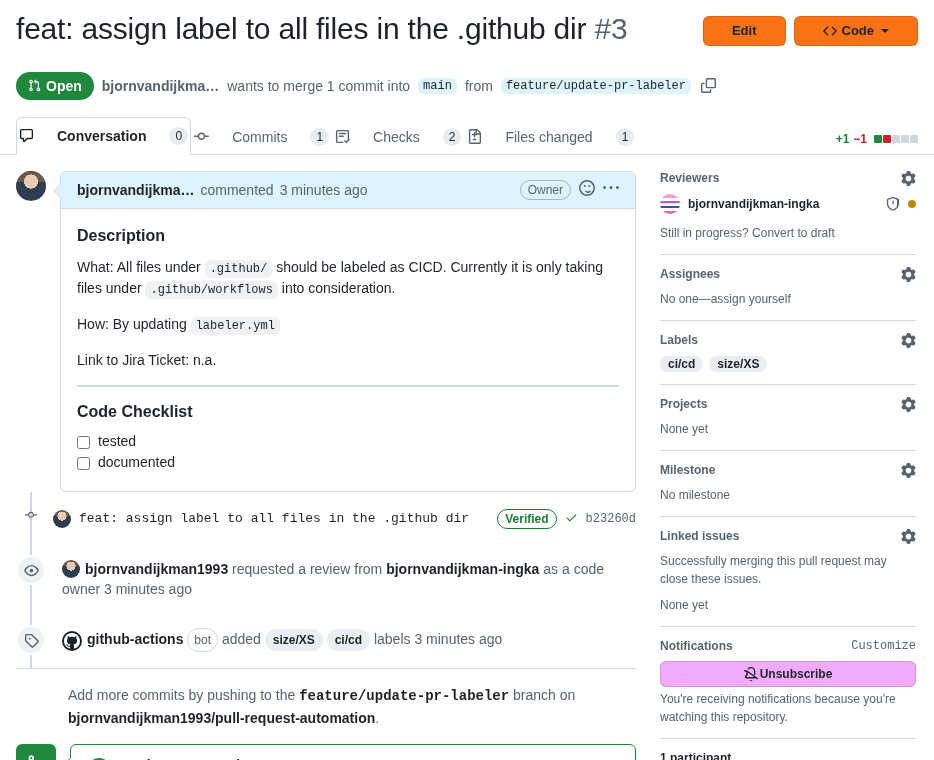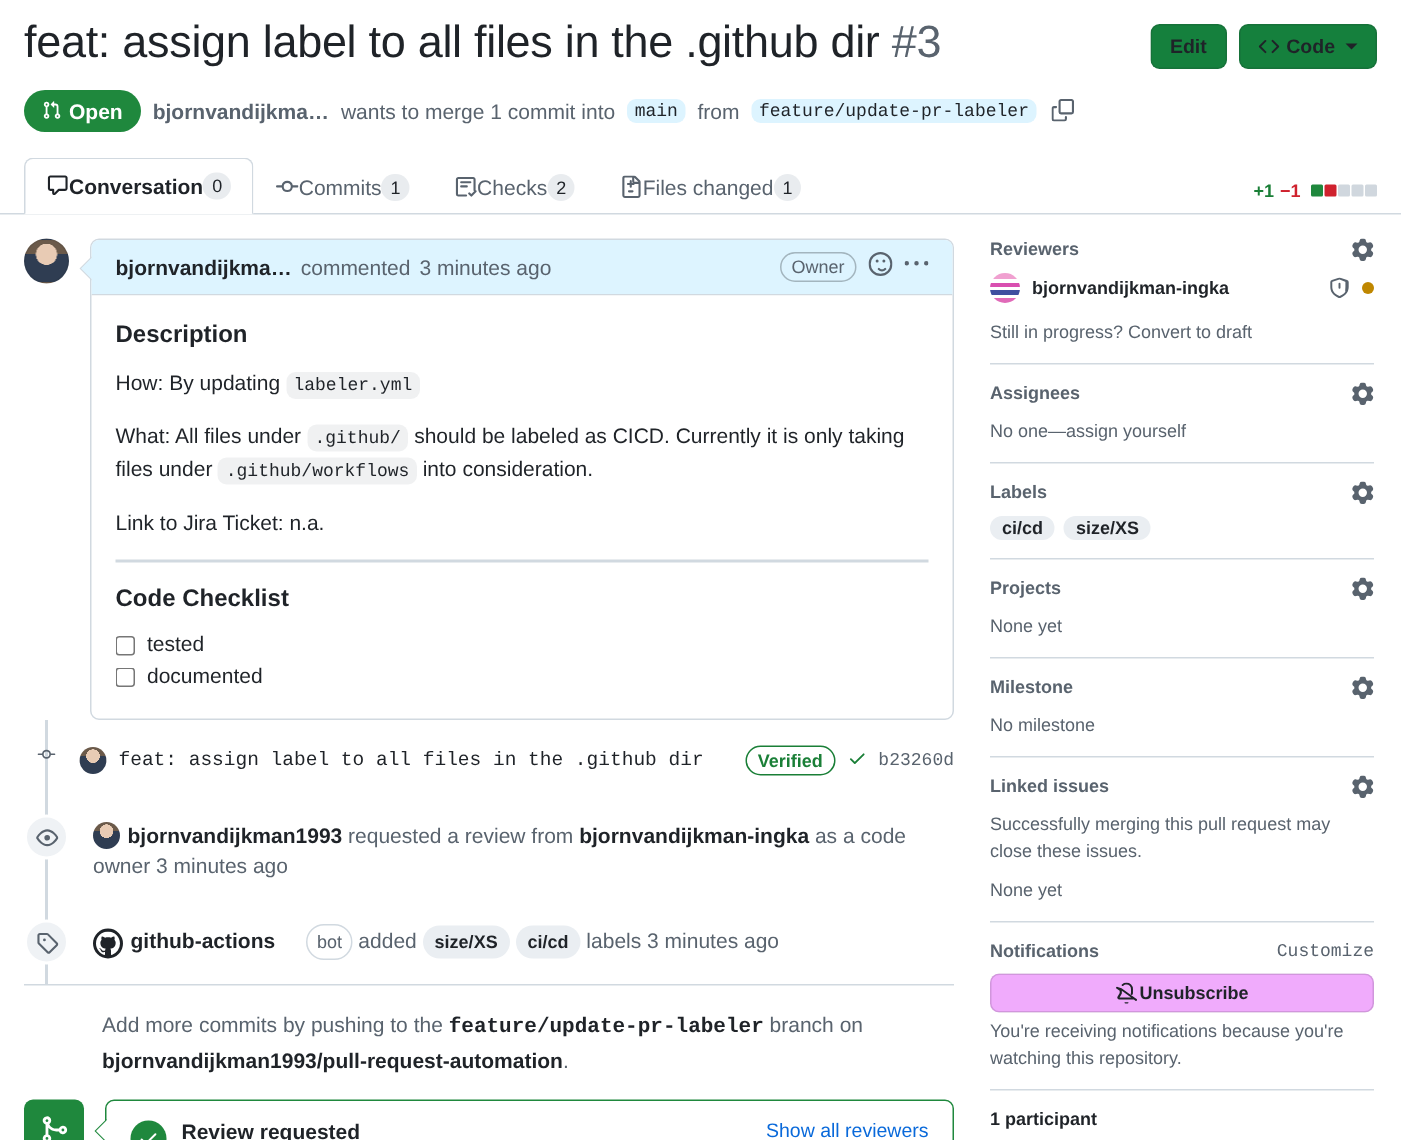--- a/index.html
+++ b/index.html
@@ -18,35 +18,35 @@
   .pr-header { padding: 10px 16px 0 16px; }
   .title-row { display: flex; align-items: flex-start; justify-content: space-between; }
   .pr-title {
     font-size: 30px; font-weight: 400; line-height: 1.25;
     color: #1f2328; margin: 0; letter-spacing: -0.2px;
   }
   .pr-number { color: #59636e; font-weight: 400; }
   .header-actions { display: flex; gap: 8px; padding-top: 6px; flex: none; }
   .btn {
     border: 1px solid rgba(31,35,40,0.15);
-    background: #15803d;
+    background: #f97316;
     border-radius: 6px;
-    padding: 4px 12px;
+    padding: 4px 28px;
     font-size: 13px; font-weight: 600; color: #1f2328;
     line-height: 20px; cursor: pointer;
     display: inline-flex; align-items: center; gap: 5px;
     white-space: nowrap;
   }
   .btn .caret {
     width: 0; height: 0;
     border-left: 4px solid transparent; border-right: 4px solid transparent;
     border-top: 4px solid #1f2328; margin-left: 2px;
   }
 
-  .sub-row { display: flex; align-items: center; gap: 8px; margin-top: 12px; font-size: 14px; color: #59636e; }
+  .sub-row { display: flex; align-items: center; gap: 8px; margin-top: 24px; font-size: 14px; color: #59636e; }
   .state-badge {
     display: inline-flex; align-items: center; gap: 5px;
     background: #1f883d; color: #fff;
     border-radius: 999px; padding: 5px 12px;
     font-size: 14px; font-weight: 600; line-height: 18px;
   }
   .author { color: #59636e; font-weight: 600; }
   .branch-chip {
     background: #ddf4ff; color: #1f2328;
     border-radius: 6px; padding: 1px 5px;
@@ -56,22 +56,22 @@
 
   
   .tabs {
     margin-top: 16px;
     display: flex; align-items: flex-end;
     border-bottom: 1px solid #d1d9e0;
     padding: 0 16px;
     position: relative;
   }
   .tab {
-    display: inline-flex; align-items: center; gap: 0;
-    padding: 8px 14px;
+    display: inline-flex; align-items: center; gap: 23px;
+    padding: 8px 2px;
     font-size: 14px; color: #59636e;
     cursor: pointer; line-height: 20px;
     border: 1px solid transparent;
     border-bottom: none;
     position: relative; top: 1px; justify-content: flex-end;
   }
   .tab.active {
     color: #1f2328; font-weight: 600;
     background: #fff;
     border-color: #d1d9e0;
@@ -186,21 +186,21 @@
   .commit-msg { font-family: "Liberation Mono", monospace; font-size: 13px; color: #1f2328; }
   .commit-right { margin-left: auto; display: flex; align-items: center; gap: 8px; }
   .verified {
     border: 1px solid #1a7f37; color: #1a7f37;
     border-radius: 999px; padding: 0 7px;
     font-size: 12px; font-weight: 600; line-height: 18px;
   }
   .sha { font-family: "Liberation Mono", monospace; font-size: 12px; color: #59636e; }
   .bot-badge {
     border: 1px solid #d1d9e0; color: #59636e;
-    border-radius: 999px; padding: 4px 6px; font-size: 12px; line-height: 17px; margin-left: 17px;
+    border-radius: 999px; padding: 4px 6px; font-size: 12px; line-height: 17px;
   }
   .lbl-chip {
     background: #eaeef2; color: #1f2328;
     border-radius: 999px; padding: 1px 8px;
     font-size: 12px; font-weight: 600; display: inline-block;
   }
   .gh-mark {
     width: 20px; height: 20px; border-radius: 50%; background: #1f2328;
     display: inline-flex; align-items: center; justify-content: center; flex: none;
   }
@@ -380,29 +380,29 @@
               <svg width="16" height="16" viewBox="0 0 16 16" fill="#59636e">
                   <path d="M8 9a1.5 1.5 0 1 0 0-3 1.5 1.5 0 0 0 0 3ZM1.5 9a1.5 1.5 0 1 0 0-3 1.5 1.5 0 0 0 0 3Zm13 0a1.5 1.5 0 1 0 0-3 1.5 1.5 0 0 0 0 3Z"></path>
                 </svg>
             </span>
           </span>
         </div>
 
         <div class="comment-body">
           <h3>Description</h3>
           <p>
-            <span>How: By updating</span>
-            <code class="inline">labeler.yml</code>
-          </p>
-          <p>
             <span>What: All files under</span>
             <code class="inline">.github/</code>
             <span>should be labeled as CICD. Currently it is only taking files under</span>
             <code class="inline">.github/workflows</code>
             <span>into consideration.</span>
+          </p>
+          <p>
+            <span>How: By updating</span>
+            <code class="inline">labeler.yml</code>
           </p>
           <p>Link to Jira Ticket: n.a.</p>
           <hr class="md">
           <h3>Code Checklist</h3>
           <div class="task">
             <input type="checkbox" style="">
             <span>tested</span>
           </div>
           <div class="task">
             <input type="checkbox" style="">

